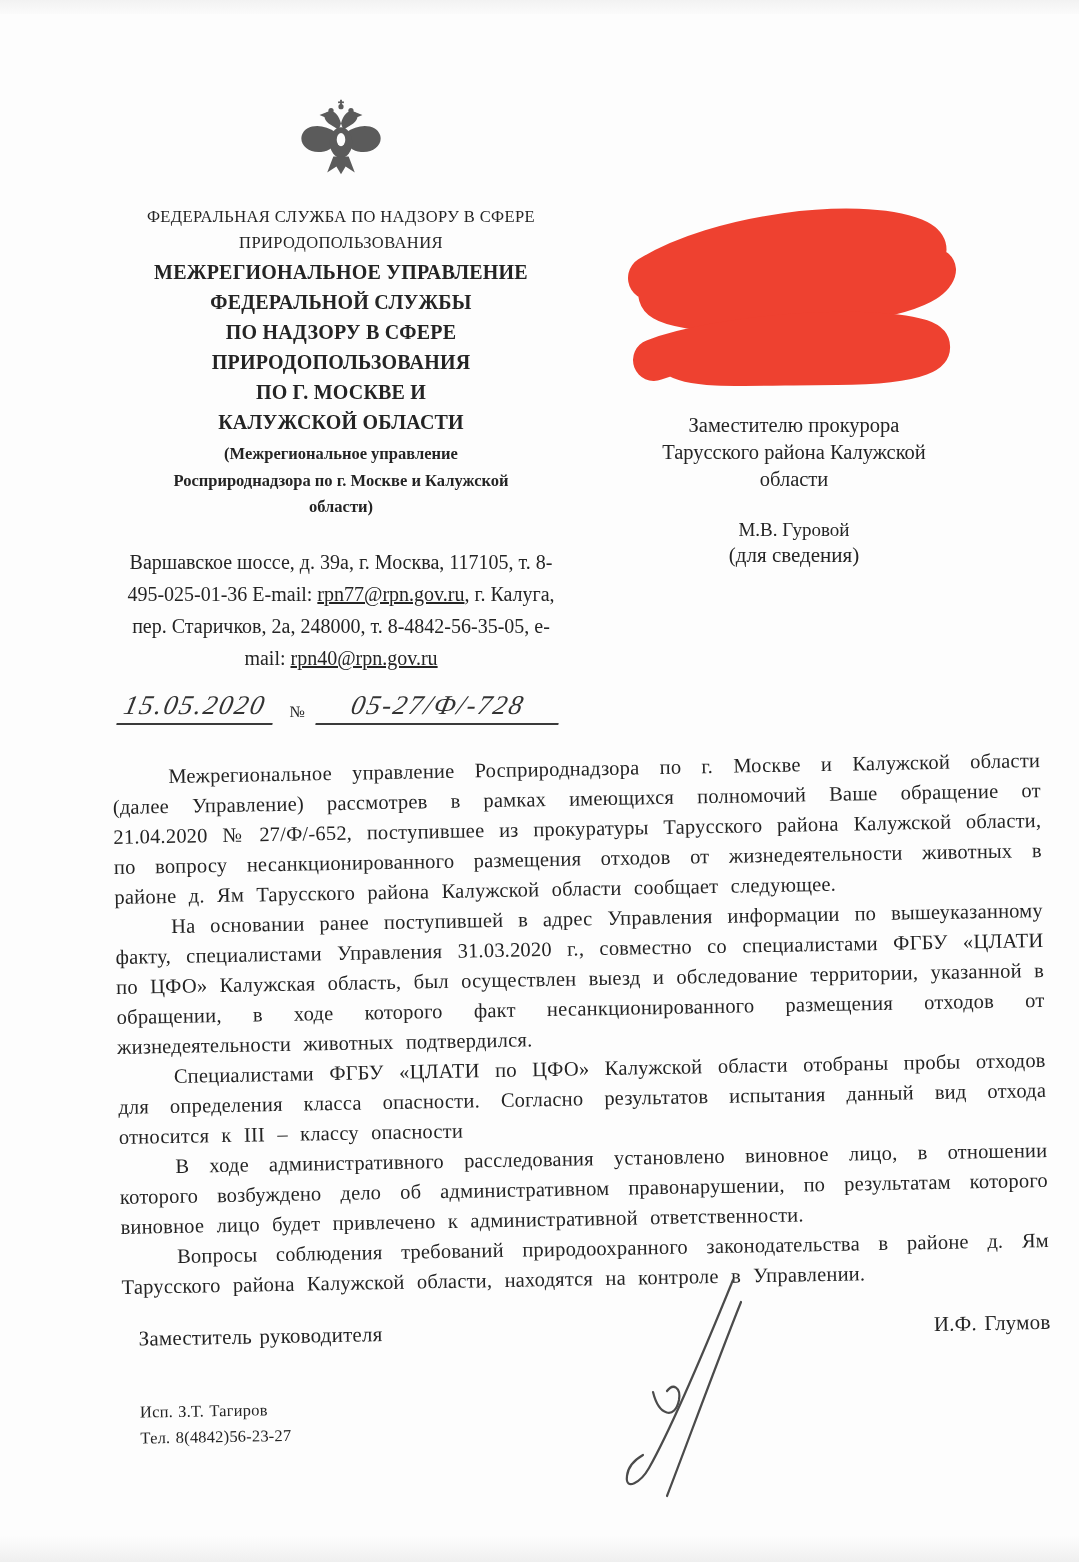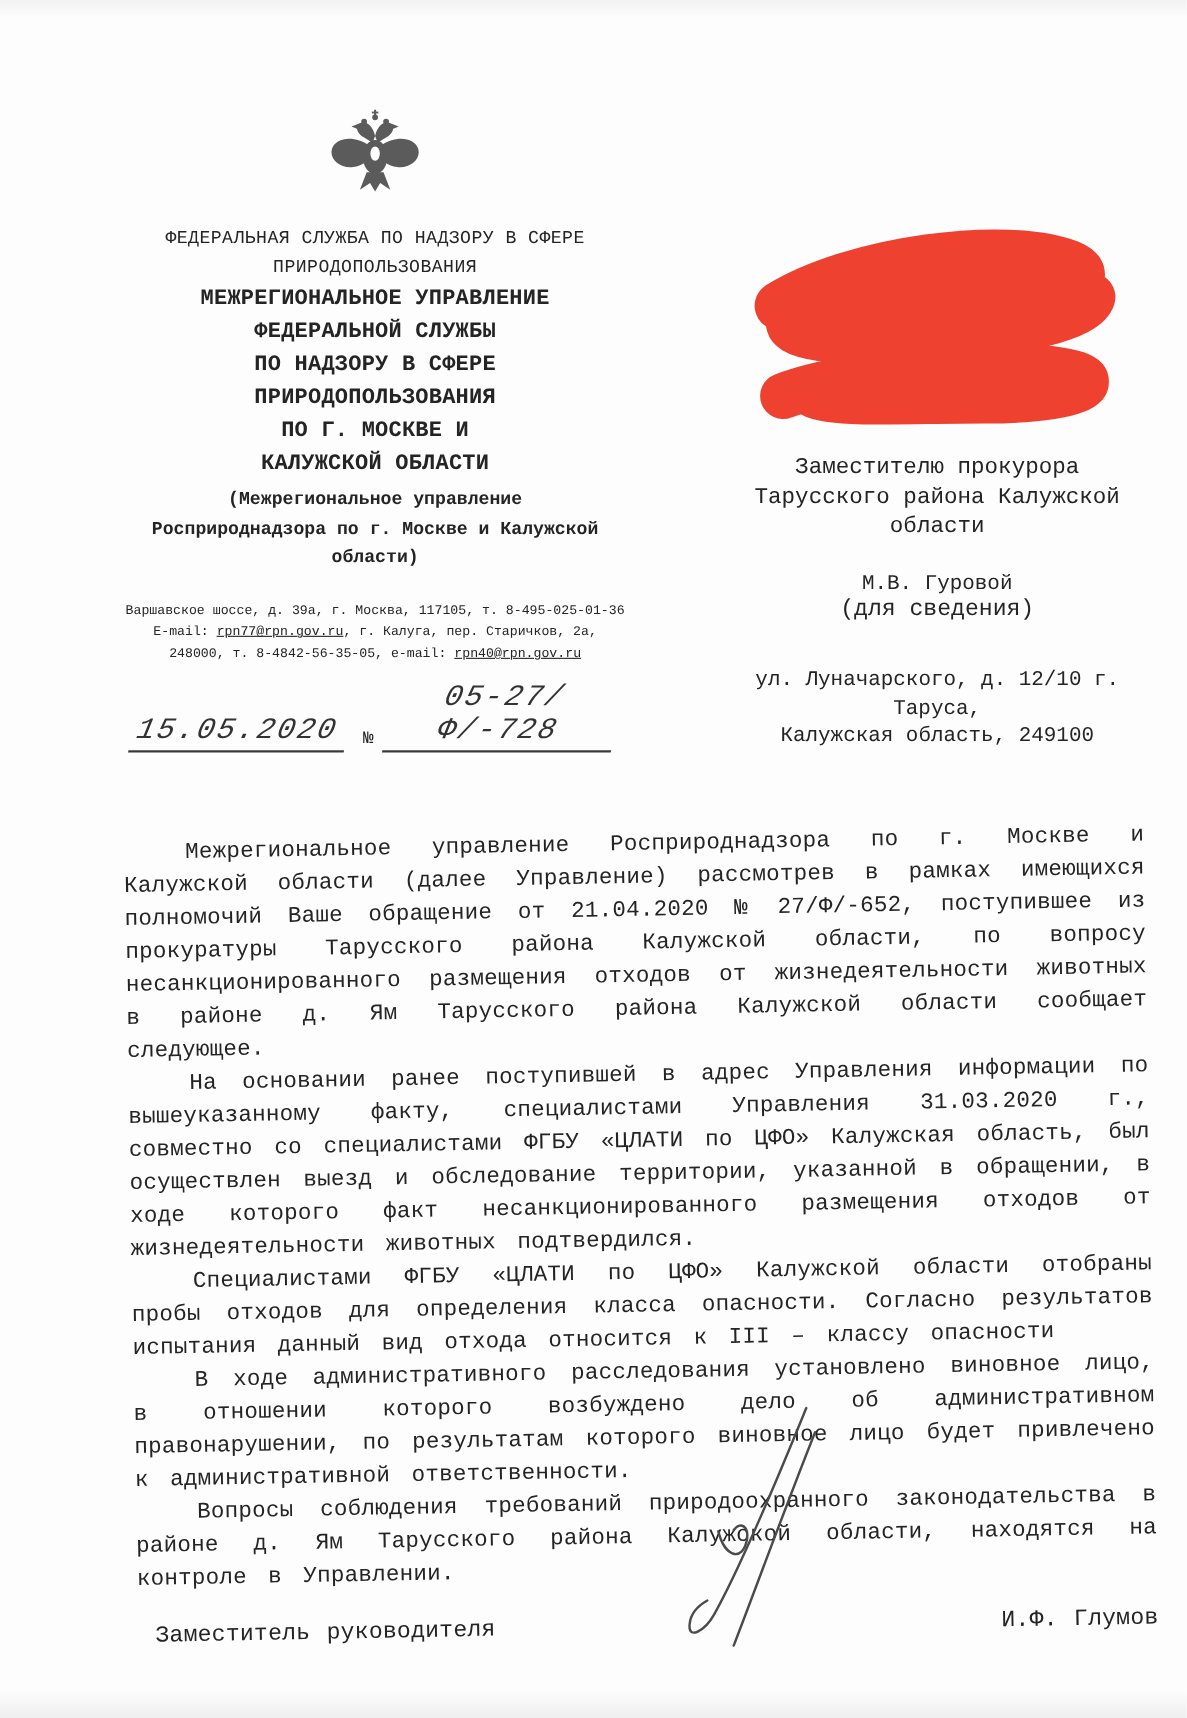--- a/index.html
+++ b/index.html
@@ -1,43 +1,43 @@
 <!DOCTYPE html>
 <html><head>
 <meta charset="utf-8">
 <style>
   html,body{margin:0;padding:0;background:#ffffff;}
   .page{
     position:relative;width:1079px;height:1562px;overflow:hidden;
     background:#fdfdfd;
-    font-family:Liberation Mono, monospace;
+    font-family:Liberation Serif, serif;
     color:#242424;
     filter:blur(0.2px);
   }
   .top-band{position:absolute;top:0;left:0;right:0;height:14px;
     background:linear-gradient(#f2f2f2,#fbfbfb);}
   .bottom-band{position:absolute;bottom:0;left:0;right:0;height:26px;
     background:linear-gradient(#fdfdfd,#efefef);}
   .pre{white-space:pre-line;}
   
   .left-col{position:absolute;left:112px;top:92px;width:458px;text-align:center;}
   .emblem{display:block;margin:0 auto 6px auto;opacity:.88;}
   .agency{font-size:16.5px;line-height:1.55;letter-spacing:.4px;}
   .org{font-weight:bold;font-size:20px;line-height:1.5;margin-top:2px;letter-spacing:.2px;}
   .org-alt{font-weight:bold;font-size:16.5px;line-height:1.6;margin-top:4px;}
-  .addr{font-size:12px;line-height:1.6;margin:26px 0 0 0;text-align:center;}
+  .addr{font-size:20px;line-height:1.6;margin:26px 0 0 0;text-align:center;}
   .u{text-decoration:underline;}
   .refline{display:flex;align-items:flex-end;margin-top:16px;padding:0 8px;gap:14px;}
   .hw{font-style:italic;font-size:27px;color:#333;letter-spacing:2px;
       transform:skewX(-12deg);display:inline-block;}
   .u2{border-bottom:2px solid #3a3a3a;padding:0 10px 2px 4px;}
   .numlabel{font-size:16px;padding-bottom:4px;}
   .refline .num{flex:1;}
   
-  .right-col{position:absolute;left:662px;top:206px;width:380px;text-align:center;}
+  .right-col{position:absolute;left:604px;top:206px;width:380px;text-align:center;}
   .scribble{display:block;margin:0 auto;}
   .to{font-size:20.5px;line-height:1.32;margin-top:16px;}
   .rname{font-size:19px;margin-top:26px;}
   .rnote{font-size:21px;margin-top:2px;}
   .raddr{font-size:19px;line-height:1.35;margin-top:40px;}
   
   .body-block{
     position:absolute;left:112px;top:762px;width:928px;
     font-size:20.5px;line-height:30px;text-align:justify;
     word-spacing:7px;letter-spacing:.2px;
@@ -99,22 +99,20 @@
       <g fill="none" stroke-linecap="round" stroke-linejoin="round">
         <path stroke="#ee4130" stroke-width="44" d="M28 72 C95 30 235 12 292 34 C316 44 300 58 230 62 C150 67 60 62 40 84 C28 98 80 108 170 101 C250 95 306 82 312 64"></path>
         <path stroke="#ee4130" stroke-width="42" d="M32 154 C95 130 240 118 298 134 C322 142 300 158 215 158 C140 158 72 163 56 151"></path>
       </g>
     </svg>
     <div class="to pre">Заместителю прокурора
 Тарусского района Калужской
 области</div>
     <div class="rname">М.В. Гуровой</div>
     <div class="rnote">(для сведения)</div>
-    <div class="raddr pre">ул. Луначарского, д. 12/10 г. Таруса,
-Калужская область, 249100</div>
   </div>
 
   <div class="body-block">
     <p>Межрегиональное управление Росприроднадзора по г. Москве и  Калужской области (далее Управление) рассмотрев в рамках имеющихся полномочий Ваше обращение от 21.04.2020 № 27/Ф/-652, поступившее из прокуратуры Тарусского района  Калужской области, по вопросу несанкционированного размещения отходов от жизнедеятельности животных в  районе д. Ям Тарусского района  Калужской области сообщает следующее.</p>
     <p>На основании ранее поступившей в адрес Управления информации по вышеуказанному факту, специалистами Управления 31.03.2020 г., совместно со специалистами ФГБУ «ЦЛАТИ по ЦФО» Калужская область,  был осуществлен выезд и обследование территории, указанной в обращении, в ходе которого  факт несанкционированного размещения отходов от жизнедеятельности животных подтвердился.</p>
     <p>Специалистами ФГБУ «ЦЛАТИ по ЦФО» Калужской области отобраны пробы отходов для определения  класса опасности. Согласно результатов испытания данный вид отхода относится к III – классу опасности</p>
     <p>В ходе административного расследования установлено виновное лицо, в отношении которого возбуждено дело об административном правонарушении, по результатам которого виновное лицо будет привлечено к административной ответственности.</p>
     <p>Вопросы соблюдения требований природоохранного законодательства в районе д. Ям Тарусского района  Калужской области,  находятся на  контроле в Управлении.</p>
     <div class="sign-row">
       <span>Заместитель руководителя</span>

